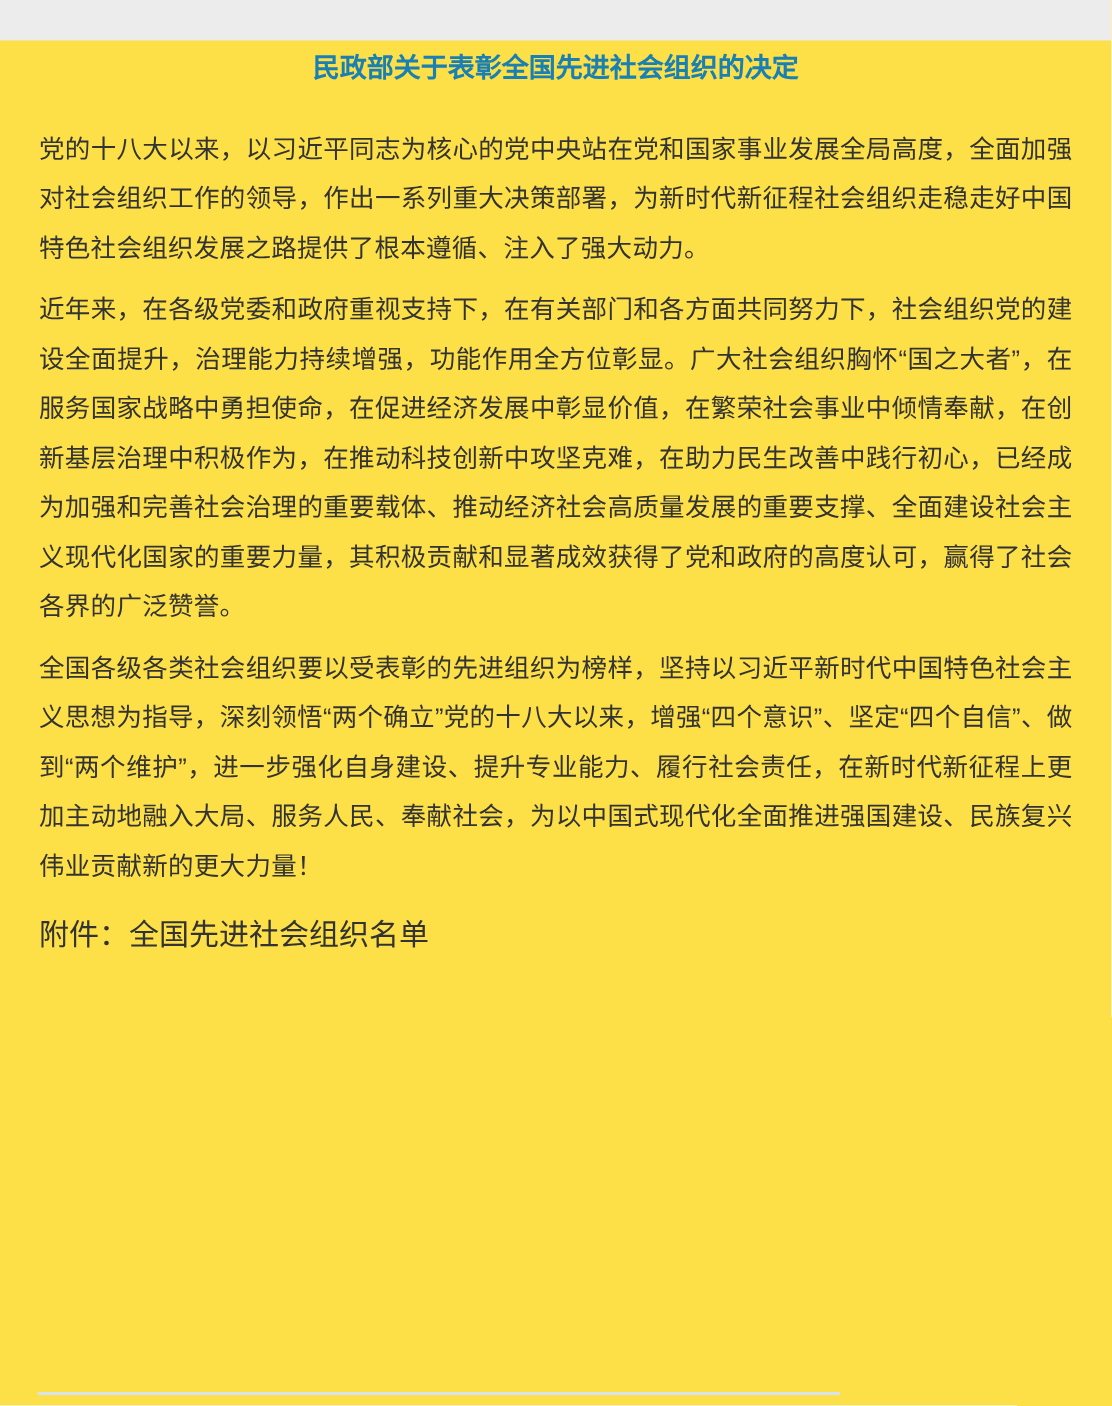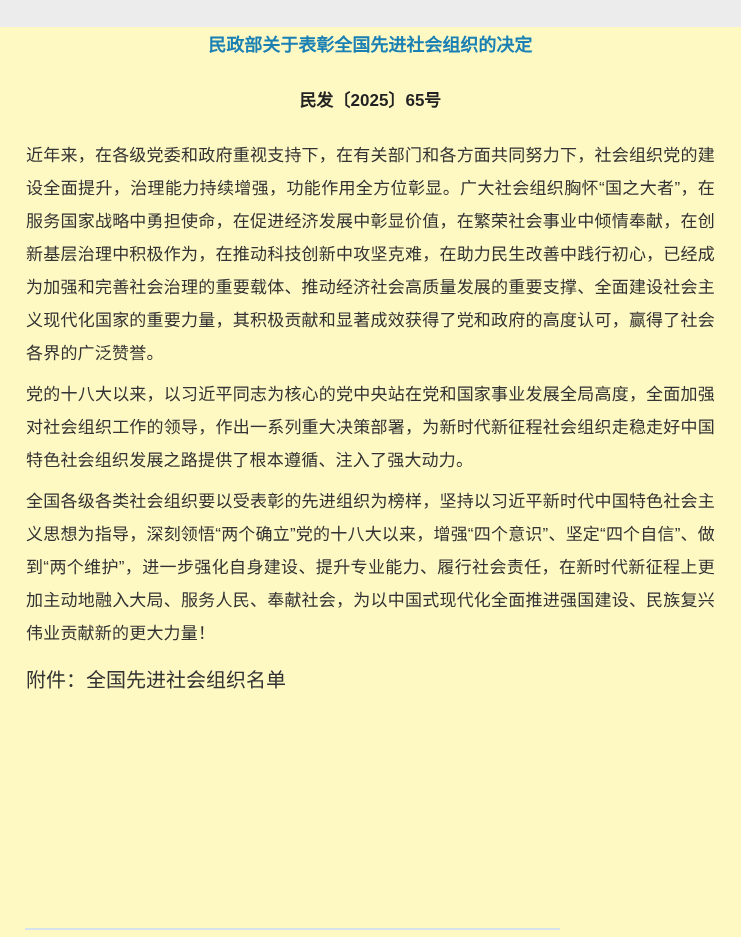--- a/index.html
+++ b/index.html
@@ -5,21 +5,21 @@
   * { margin: 0; padding: 0; box-sizing: border-box; }
   html, body { background: #ffffff; }
   body {
     font-family: "Liberation Sans", "DejaVu Sans", sans-serif;
     width: 741px;
   }
   .page {
     position: relative;
     width: 741px;
     height: 937px;
-    background: #fef9c3;
+    background: #fde047;
     overflow: hidden;
   }
   .top-strip {
     width: 741px;
     height: 27px;
     background: #ececec;
   }
   .doc {
     padding: 0 26px;
     color: #333333;
@@ -68,25 +68,24 @@
 </style>
 </head>
 <body>
 
 <div class="page">
   <div class="top-strip"></div>
 
   <div class="doc">
     <h1 class="doc-title">民政部关于表彰全国先进社会组织的决定</h1>
 
-    <div class="doc-number">民发〔2025〕65号</div>
 
     <div class="body-text">
+      <p>党的十八大以来，以习近平同志为核心的党中央站在党和国家事业发展全局高度，全面加强对社会组织工作的领导，作出一系列重大决策部署，为新时代新征程社会组织走稳走好中国特色社会组织发展之路提供了根本遵循、注入了强大动力。</p>
       <p>近年来，在各级党委和政府重视支持下，在有关部门和各方面共同努力下，社会组织党的建设全面提升，治理能力持续增强，功能作用全方位彰显。广大社会组织胸怀“国之大者”，在服务国家战略中勇担使命，在促进经济发展中彰显价值，在繁荣社会事业中倾情奉献，在创新基层治理中积极作为，在推动科技创新中攻坚克难，在助力民生改善中践行初心，已经成为加强和完善社会治理的重要载体、推动经济社会高质量发展的重要支撑、全面建设社会主义现代化国家的重要力量，其积极贡献和显著成效获得了党和政府的高度认可，赢得了社会各界的广泛赞誉。</p>
-      <p>党的十八大以来，以习近平同志为核心的党中央站在党和国家事业发展全局高度，全面加强对社会组织工作的领导，作出一系列重大决策部署，为新时代新征程社会组织走稳走好中国特色社会组织发展之路提供了根本遵循、注入了强大动力。</p>
       <p>全国各级各类社会组织要以受表彰的先进组织为榜样，坚持以习近平新时代中国特色社会主义思想为指导，深刻领悟“两个确立”党的十八大以来，增强“四个意识”、坚定“四个自信”、做到“两个维护”，进一步强化自身建设、提升专业能力、履行社会责任，在新时代新征程上更加主动地融入大局、服务人民、奉献社会，为以中国式现代化全面推进强国建设、民族复兴伟业贡献新的更大力量！</p>
     </div>
 
     <div class="attachment-line">附件：全国先进社会组织名单</div>
 
   </div>
 
   <div class="footer-divider"></div>
 </div>
 

